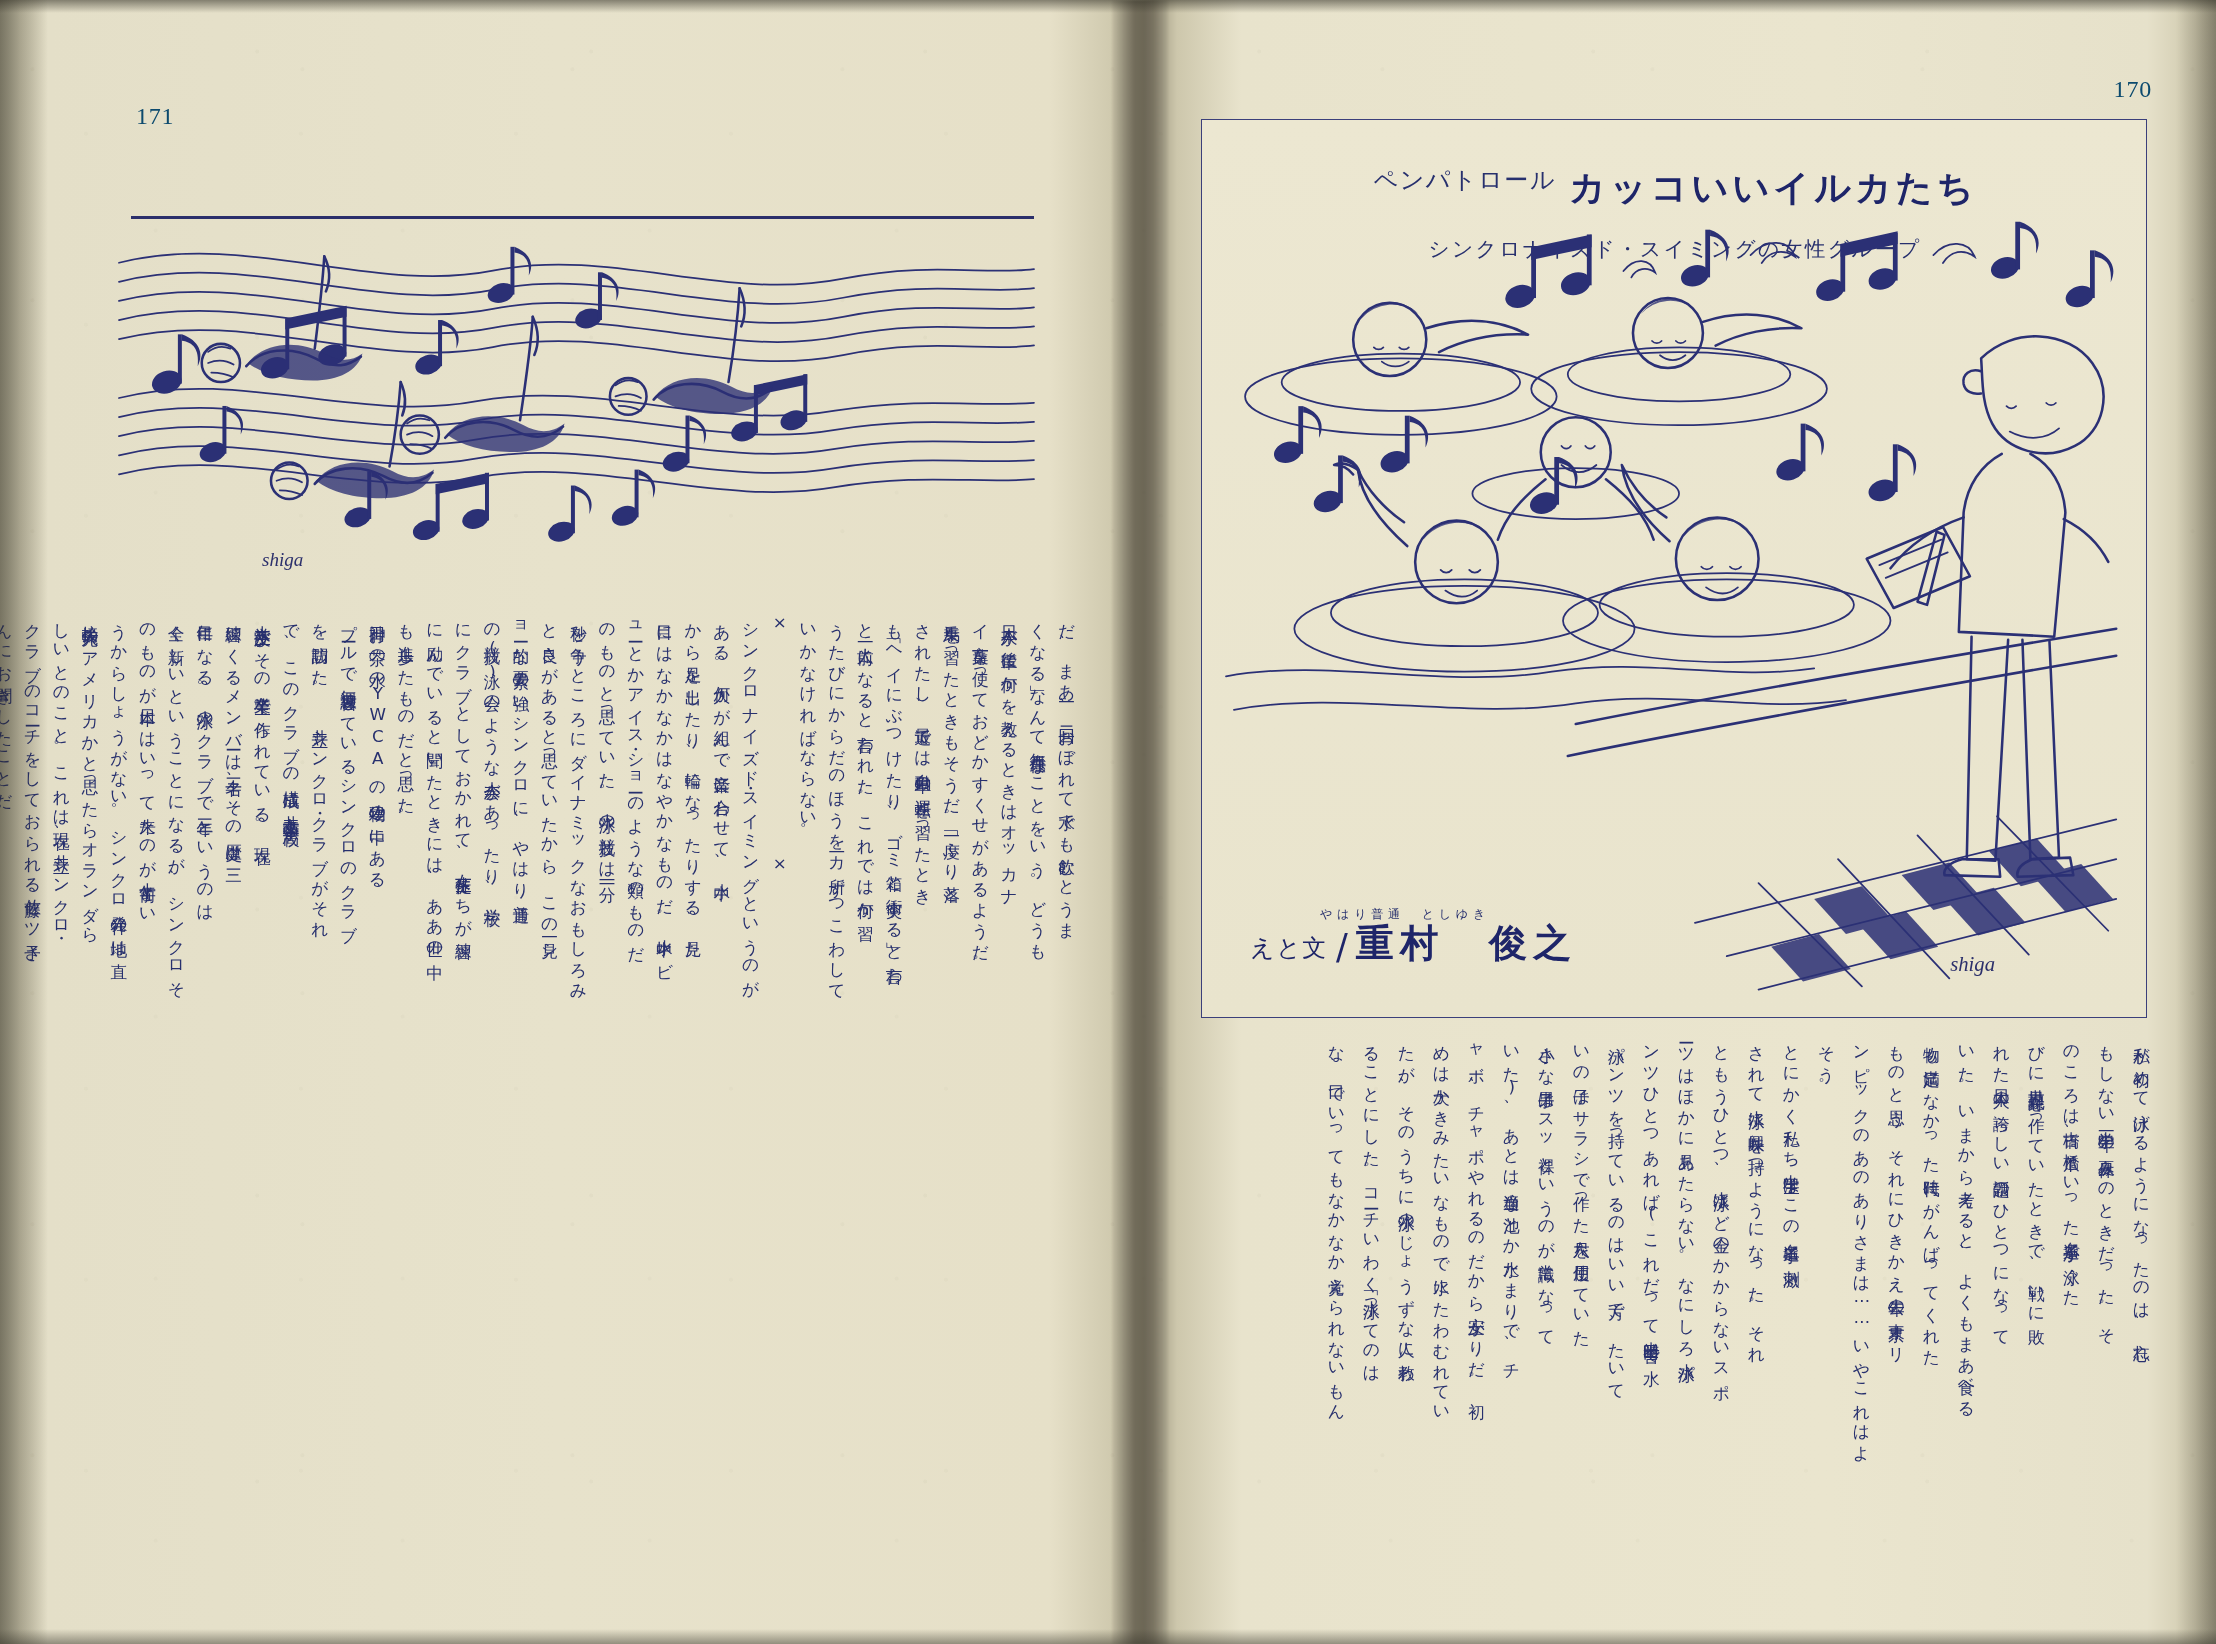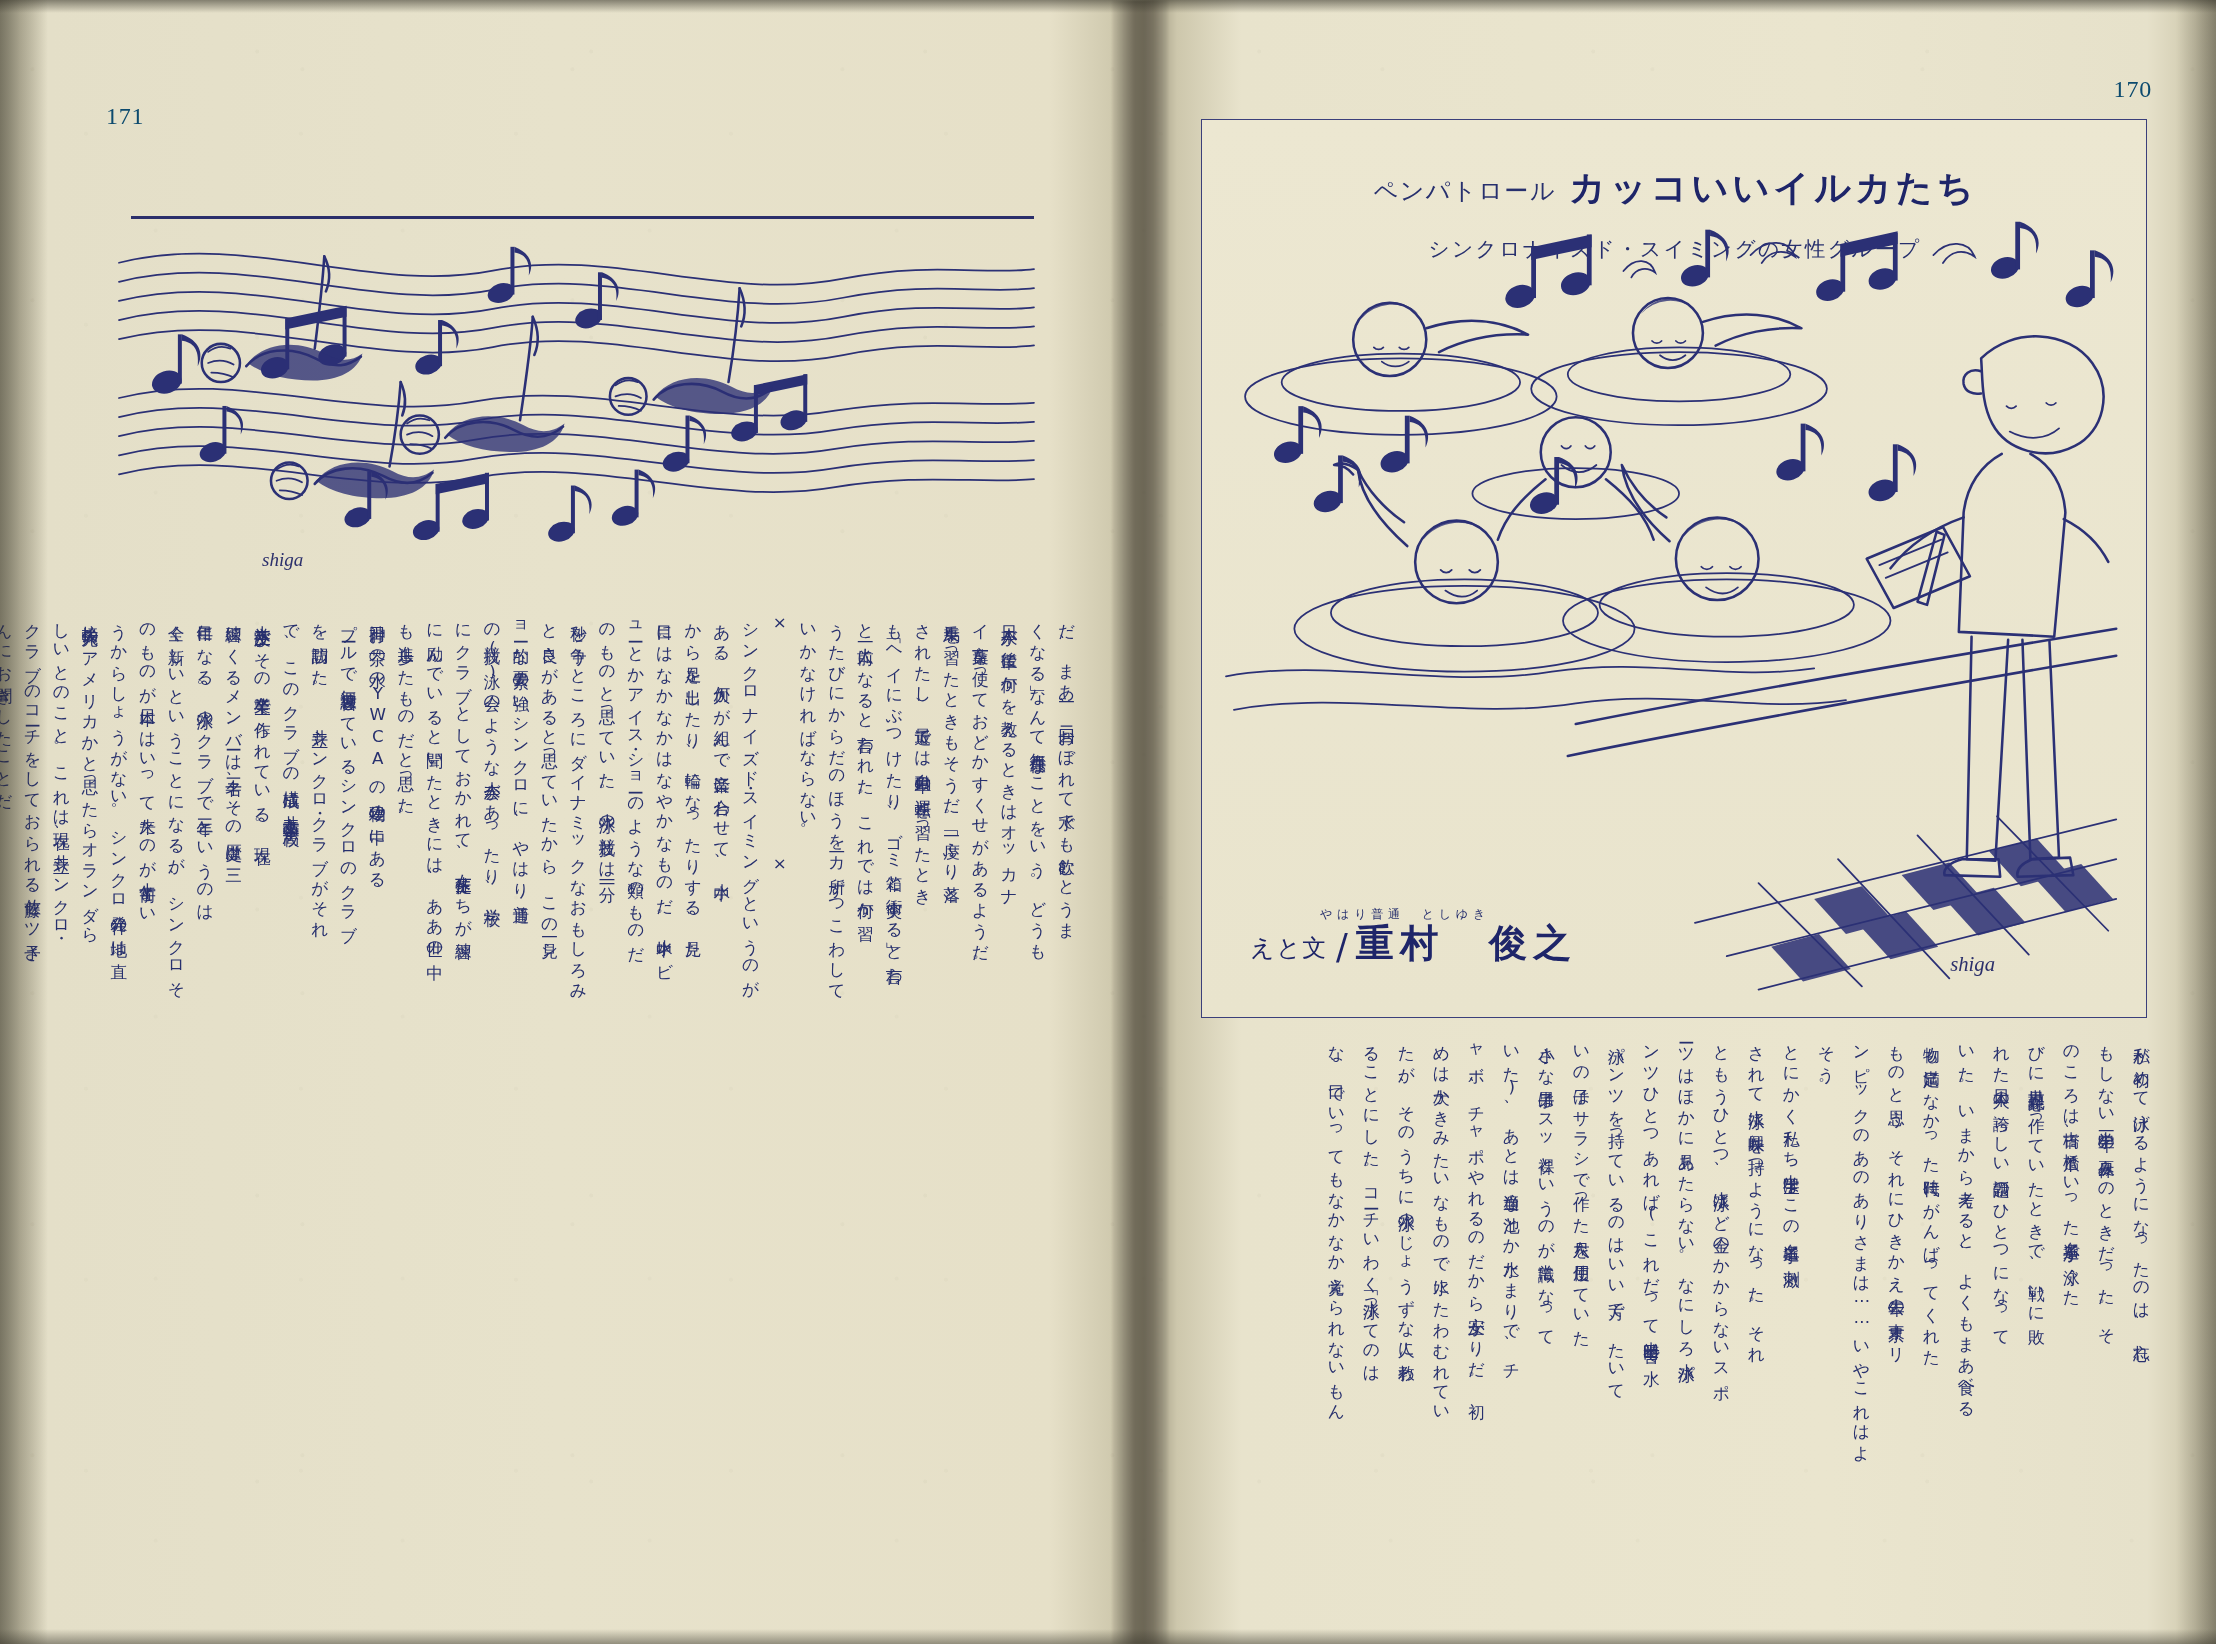--- a/index.html
+++ b/index.html
@@ -56,21 +56,21 @@
     position:absolute;left:0;bottom:0;width:2216px;height:16px;
     background:linear-gradient(0deg,rgba(50,48,38,.5),rgba(50,48,38,0));
     pointer-events:none;
   }
 
   
   .folio{
     position:absolute;font-family:"Liberation Serif",serif;font-size:24px;
     color:#0c4a6e;letter-spacing:0.8px;
   }
-  .folio.left{left:106px;top:103px;}
+  .folio.left{left:136px;top:103px;}
   .folio.right{right:64px;top:76px;}
 
   .vtext{
     writing-mode:vertical-rl;
     text-orientation:upright;
     font-family:"DejaVu Sans",sans-serif;
     color:#27306e;
     font-size:16.7px;
     line-height:1.72;
     letter-spacing:1.9px;
@@ -98,21 +98,21 @@
 
   
   .illus-frame{
     position:absolute;left:1201px;top:119px;width:946px;height:899px;
     border:1.6px solid #3b3f7a;
     background:linear-gradient(180deg,#ece7d1,#e9e4cd);
     box-sizing:border-box;
   }
   .title-row{
     position:absolute;left:24px;top:44px;width:899px;
-    display:flex;align-items:flex-end;justify-content:center;gap:13px;
+    display:flex;align-items:flex-start;justify-content:center;gap:13px;
   }
   .kicker{
     font-family:"DejaVu Sans",sans-serif;font-size:24px;color:#27306e;
     letter-spacing:1.6px;padding-bottom:6.4px;
   }
   .headline{
     font-family:"DejaVu Sans",sans-serif;font-size:36px;color:#1e2569;
     letter-spacing:4px;font-weight:bold;
   }
   .subtitle{

